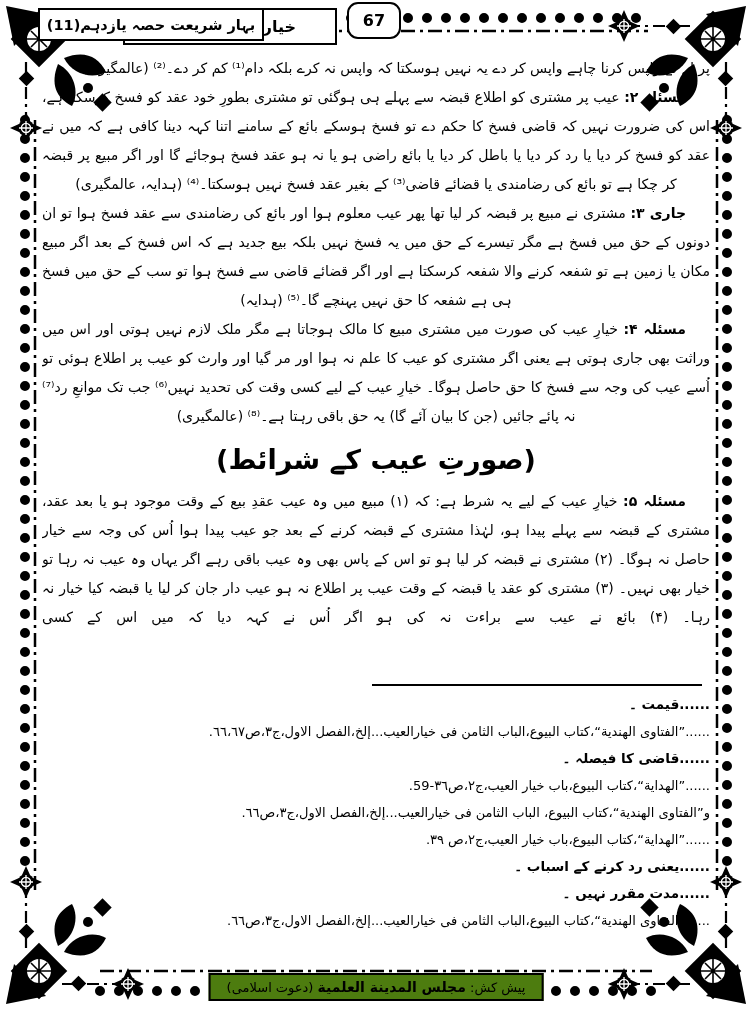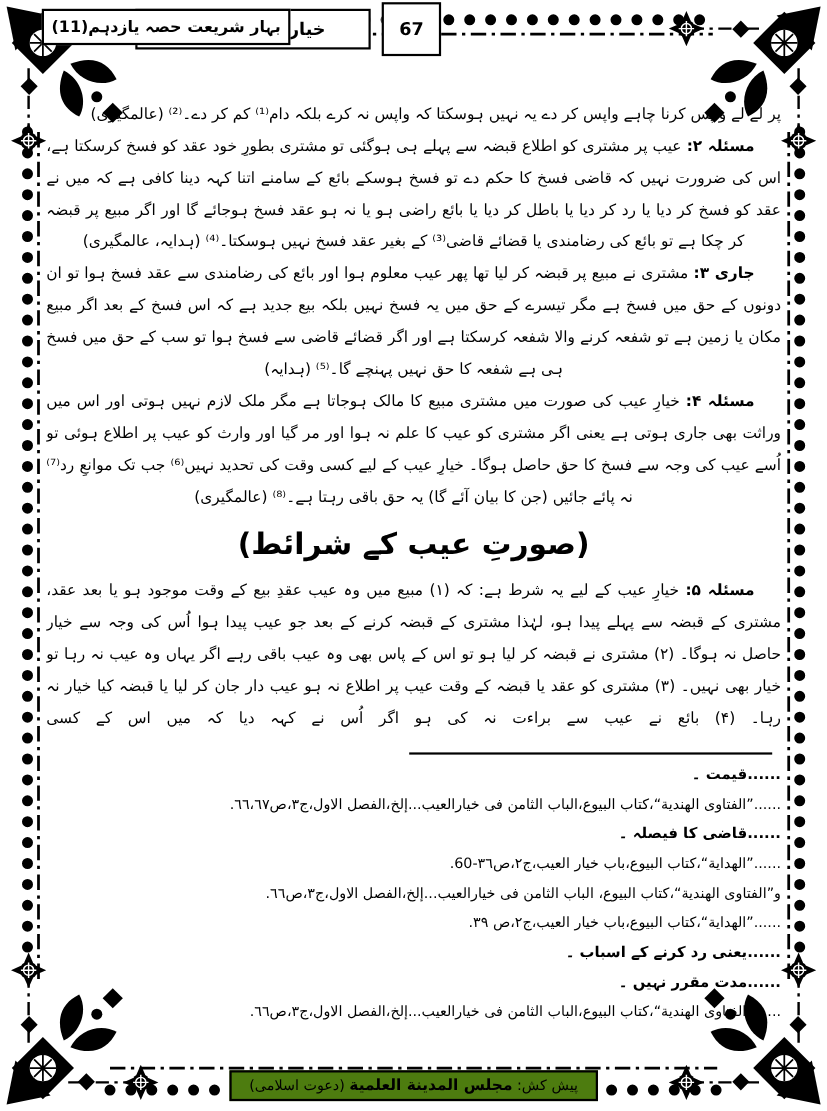--- a/index.html
+++ b/index.html
@@ -17,31 +17,30 @@
   .frame-svg { position:absolute; inset:0; z-index:0; pointer-events:none; }
 
   
   .hdr-box {
     position:absolute; z-index:2;
     background:#fff; border:2.5px solid #000;
     display:flex; align-items:center; justify-content:center;
     font-weight:bold; text-align:center;
   }
   .hdr-chapter { right:415px; top:8px; width:214px; height:37px; font-size:16px; }
-  .hdr-page    { left:347px;  top:2px; width:54px;  height:49px; font-size:16px; font-family:"DejaVu Sans",sans-serif; direction:ltr; }
+  .hdr-page    { left:347px;  top:2px; width:54px;  height:37px; font-size:16px; font-family:"DejaVu Sans",sans-serif; direction:ltr;border-radius:11px; }
   .hdr-book    { left:38px;   top:8px; width:226px; height:33px; font-size:14.5px; }
 
   
   .body-text {
     position:absolute; z-index:1;
     top:54px; right:42px; left:42px; height:632px;
     overflow:hidden;
     font-size:14px; line-height:29px;
     text-align:justify;
-    margin-top:36px;
   }
   .body-text p { text-align:justify; text-align-last:center; }
   .body-text p.cont { text-align-last:right; }
   .body-text p.open-end { text-align-last:justify; }
   .masla-label { font-weight:bold; }
   .para-indent { text-indent:24px; }
   .section-heading {
     text-align:center !important; text-align-last:center !important;
     font-weight:bold; font-size:27px; line-height:46px;
     margin:6px 0 4px 0;
@@ -151,21 +150,21 @@
       <span class="masla-label">مسئلہ ۵:</span>
       <span>خیارِ عیب کے لیے یہ شرط ہے: کہ (۱) مبیع میں وہ عیب عقدِ بیع کے وقت موجود ہو یا بعد عقد، مشتری کے قبضہ سے پہلے پیدا ہو، لہٰذا مشتری کے قبضہ کرنے کے بعد جو عیب پیدا ہوا اُس کی وجہ سے خیار حاصل نہ ہوگا۔ (۲) مشتری نے قبضہ کر لیا ہو تو اس کے پاس بھی وہ عیب باقی رہے اگر یہاں وہ عیب نہ رہا تو خیار بھی نہیں۔ (۳) مشتری کو عقد یا قبضہ کے وقت عیب پر اطلاع نہ ہو عیب دار جان کر لیا یا قبضہ کیا خیار نہ رہا۔ (۴) بائع نے عیب سے براءت نہ کی ہو اگر اُس نے کہہ دیا کہ میں اس کے کسی</span>
     </p>
   </div>
 
   <div class="footnotes">
     <div class="fn-divider"></div>
     <div class="fn fn-urdu">......قیمت ۔</div>
     <div class="fn fn-ref">......”الفتاوی الهندية“،کتاب البيوع،الباب الثامن فی خيارالعيب...إلخ،الفصل الاول،ج٣،ص٦٦،٦٧.</div>
     <div class="fn fn-urdu">......قاضی کا فیصلہ ۔</div>
-    <div class="fn fn-ref">......”الهداية“،کتاب البيوع،باب خيار العيب،ج٢،ص٣٦-60.</div>
+    <div class="fn fn-ref">......”الهداية“،کتاب البيوع،باب خيار العيب،ج٢،ص٣٦-59.</div>
     <div class="fn fn-ref">و”الفتاوی الهندية“،کتاب البيوع، الباب الثامن فی خيارالعيب...إلخ،الفصل الاول،ج٣،ص٦٦.</div>
     <div class="fn fn-ref">......”الهداية“،کتاب البيوع،باب خيار العيب،ج٢،ص ٣٩.</div>
     <div class="fn fn-urdu">......یعنی رد کرنے کے اسباب ۔</div>
     <div class="fn fn-urdu">......مدت مقرر نہیں ۔</div>
     <div class="fn fn-ref">......”الفتاوی الهندية“،کتاب البيوع،الباب الثامن فی خيارالعيب...إلخ،الفصل الاول،ج٣،ص٦٦.</div>
   </div>
 
   <div class="footer-box">
     <span>پیش کش:</span>
     <span class="org">مجلس المدينة العلمية</span>

